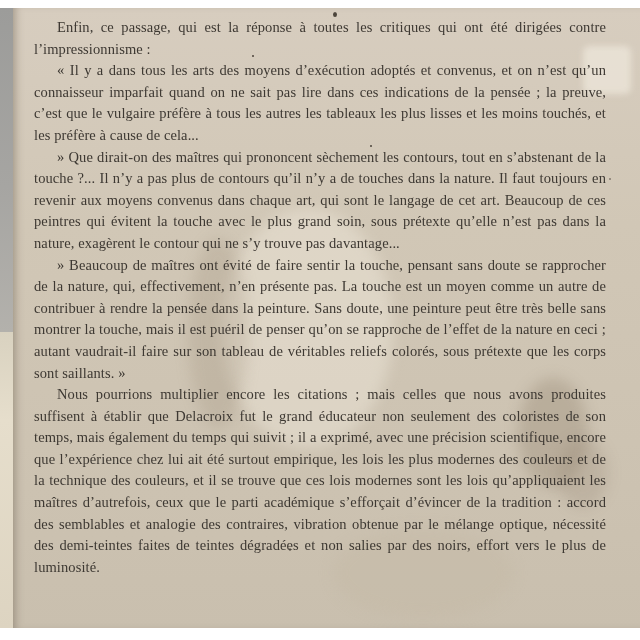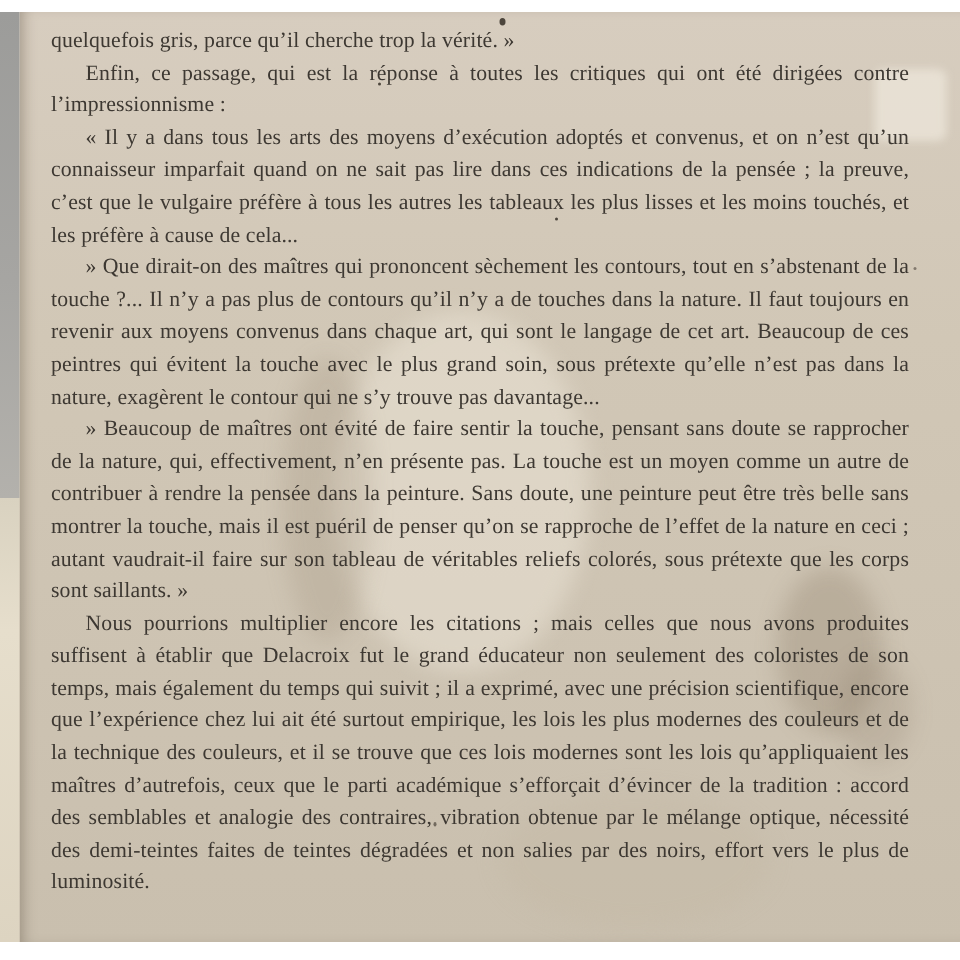--- a/index.html
+++ b/index.html
@@ -71,21 +71,20 @@
     <div class="stain stain-right2"></div>
     <div class="stain stain-bottom"></div>
     <div class="scuff"></div>
     <div class="speck speck1"></div>
     <div class="speck speck2"></div>
     <div class="speck speck3"></div>
     <div class="speck speck4"></div>
     <div class="speck speck5"></div>
   </div>
   <div class="text-block">
-      <p class="para">quelquefois gris, parce qu’il cherche trop la vérité. »</p>
       <p class="para indent">Enfin, ce passage, qui est la réponse à toutes les critiques qui ont été dirigées contre l’impressionnisme :</p>
       <p class="para indent">« Il y a dans tous les arts des moyens d’exécution adoptés et convenus, et on n’est qu’un connaisseur imparfait quand on ne sait pas lire dans ces indications de la pensée ; la preuve, c’est que le vulgaire préfère à tous les autres les tableaux les plus lisses et les moins touchés, et les préfère à cause de cela...</p>
       <p class="para indent">» Que dirait-on des maîtres qui prononcent sèchement les contours, tout en s’abstenant de la touche ?... Il n’y a pas plus de contours qu’il n’y a de touches dans la nature. Il faut toujours en revenir aux moyens convenus dans chaque art, qui sont le langage de cet art. Beaucoup de ces peintres qui évitent la touche avec le plus grand soin, sous prétexte qu’elle n’est pas dans la nature, exagèrent le contour qui ne s’y trouve pas davantage...</p>
       <p class="para indent">» Beaucoup de maîtres ont évité de faire sentir la touche, pensant sans doute se rapprocher de la nature, qui, effectivement, n’en présente pas. La touche est un moyen comme un autre de contribuer à rendre la pensée dans la peinture. Sans doute, une peinture peut être très belle sans montrer la touche, mais il est puéril de penser qu’on se rapproche de l’effet de la nature en ceci ; autant vaudrait-il faire sur son tableau de véritables reliefs colorés, sous prétexte que les corps sont saillants. »</p>
       <p class="para indent">Nous pourrions multiplier encore les citations ; mais celles que nous avons produites suffisent à établir que Delacroix fut le grand éducateur non seulement des coloristes de son temps, mais également du temps qui suivit ; il a exprimé, avec une précision scientifique, encore que l’expérience chez lui ait été surtout empirique, les lois les plus modernes des couleurs et de la technique des couleurs, et il se trouve que ces lois modernes sont les lois qu’appliquaient les maîtres d’autrefois, ceux que le parti académique s’efforçait d’évincer de la tradition : accord des semblables et analogie des contraires, vibration obtenue par le mélange optique, nécessité des demi-teintes faites de teintes dégradées et non salies par des noirs, effort vers le plus de luminosité.</p>
     </div>
 </div>
 <div class="frame-top"></div>
 <div class="frame-bottom"></div>
 

